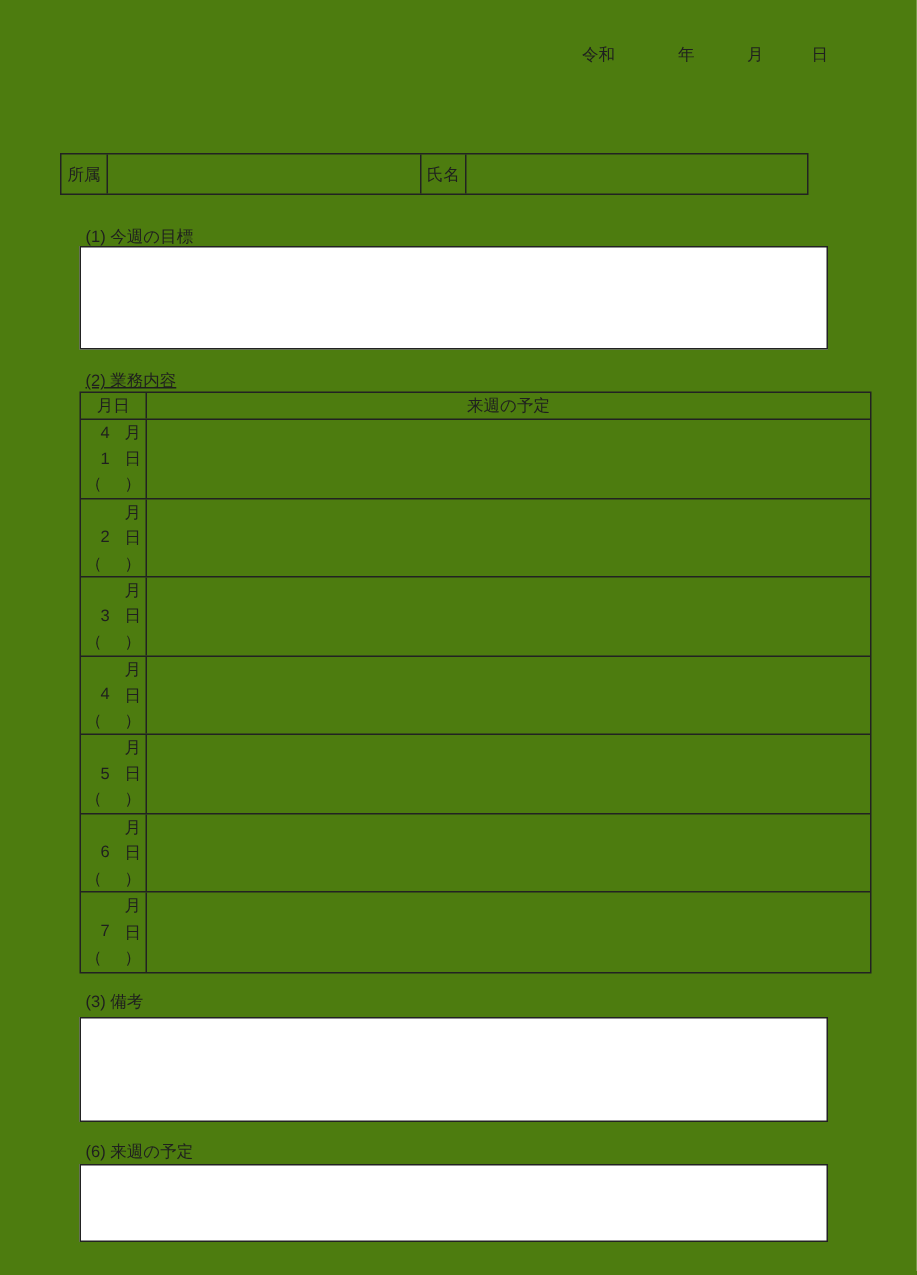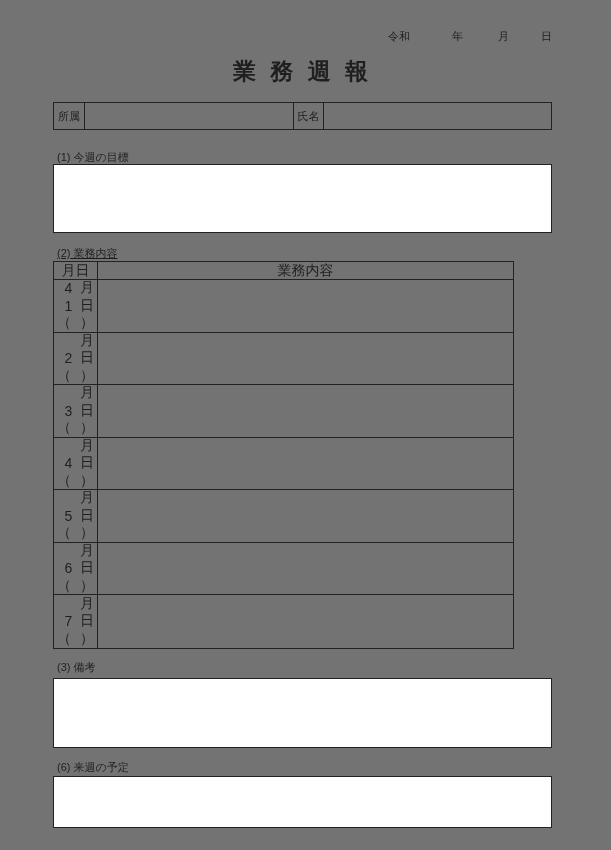--- a/index.html
+++ b/index.html
@@ -3,40 +3,40 @@
 <meta charset="utf-8">
 <style>
   * { margin:0; padding:0; box-sizing:border-box; }
   html,body { width:611px; height:850px; }
   body {
     background:#ffffff;
     font-family:"Liberation Sans","DejaVu Sans",sans-serif;
     color:#1f1f1f;
     position:relative;
   }
-  .page { position:absolute; inset:0; background:#737373; }
+  .page { position:absolute; inset:0; background:#4d7c0f; }
 
   
   .date-line { position:absolute; top:29px; left:0; width:611px; height:14px; font-size:11px; }
   .date-line span { position:absolute; top:0; white-space:nowrap; }
   .dl-era   { left:388px; }
   .dl-year  { left:452px; }
   .dl-month { left:498px; }
   .dl-day   { left:541px; }
 
   
   .title {
     position:absolute; top:56px; left:53px; width:499px;
     text-align:center; font-size:23px; font-weight:bold;
     letter-spacing:4px; white-space:nowrap;
   }
 
   
   .info-table {
-    position:absolute; top:102px; left:53px; width:499px; height:28px;
+    position:absolute; top:102px; left:40px; width:499px; height:28px;
     display:grid; grid-template-columns:31px 209px 30px 1fr;
     border:1.5px solid #222;
     font-size:11px;
   }
   .info-table > div { display:flex; align-items:center; }
   .info-label { justify-content:center; border-right:1px solid #222; }
   .info-value { border-right:1px solid #222; padding:0 4px; }
   .info-value:last-child { border-right:none; }
 
   
@@ -47,22 +47,22 @@
   .lbl-4 { top:760px; }
 
   
   .big-box { position:absolute; left:53px; width:499px; border:1.2px solid #222; background:#fff; }
   .box-1 { top:164px; height:69px; }
   .box-3 { top:678px; height:70px; }
   .box-4 { top:776px; height:52px; }
 
   
   .work-table {
-    position:absolute; top:261px; left:53px; width:461px;
-    border:1.2px solid #222; font-size:14px;
+    position:absolute; top:261px; left:53px; width:528px;
+    border:1.2px solid #222; font-size:11px;
     display:flex; flex-direction:column;justify-content:space-between;
   }
   .wt-header { display:flex; height:18px; border-bottom:1px solid #222; }
   .wt-row { display:flex; height:52.5px; border-bottom:1px solid #222; }
   .wt-row:last-child { border-bottom:none; }
   .wt-date-col {
     width:44px; flex:0 0 44px; border-right:1px solid #222;
     display:flex; align-items:center; justify-content:center;
   }
   .wt-content-col { flex:1; display:flex; align-items:center; justify-content:center; }
@@ -81,38 +81,37 @@
 
 <div class="page">
 
   <div class="date-line">
     <span class="dl-era">令和</span>
     <span class="dl-year">年</span>
     <span class="dl-month">月</span>
     <span class="dl-day">日</span>
   </div>
 
-  <div class="title">業 務 週 報</div>
 
   <div class="info-table">
     <div class="info-label">所属</div>
     <div class="info-value"></div>
     <div class="info-label">氏名</div>
     <div class="info-value"></div>
   </div>
 
   <div class="sec-label lbl-1">(1) 今週の目標</div>
   <div class="big-box box-1"></div>
 
   <div class="sec-label lbl-2">(2) 業務内容</div>
 
   <div class="work-table">
     <div class="wt-header">
       <div class="wt-date-col">月日</div>
-      <div class="wt-content-col">業務内容</div>
+      <div class="wt-content-col">来週の予定</div>
     </div>
 
     <div class="wt-row">
       <div class="date-cell">
         <div class="dl-line">
           <span class="num">4</span>
           <span class="unit">月</span>
         </div>
         <div class="dl-line">
           <span class="num">1</span>

